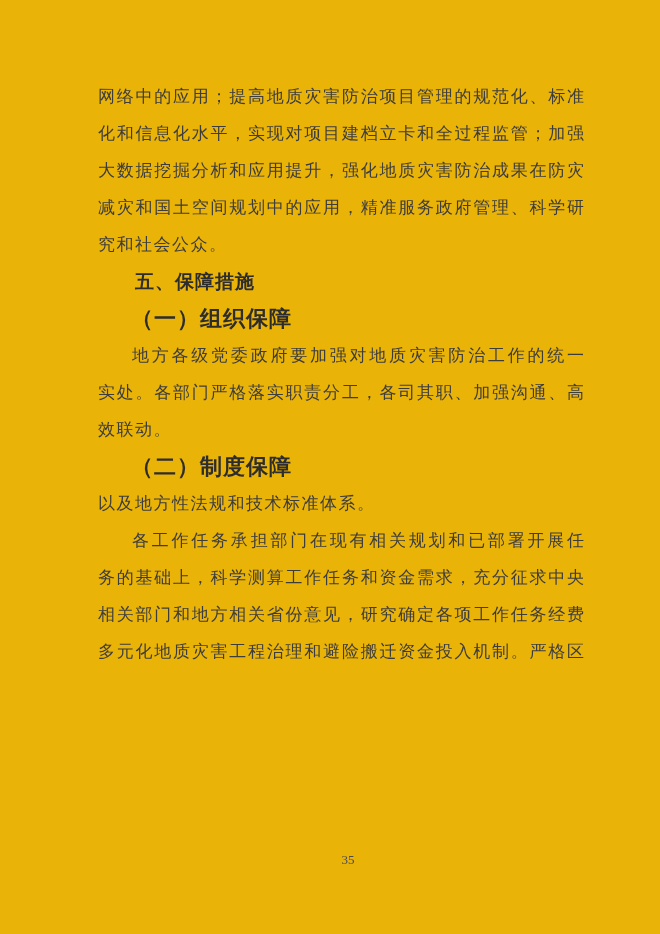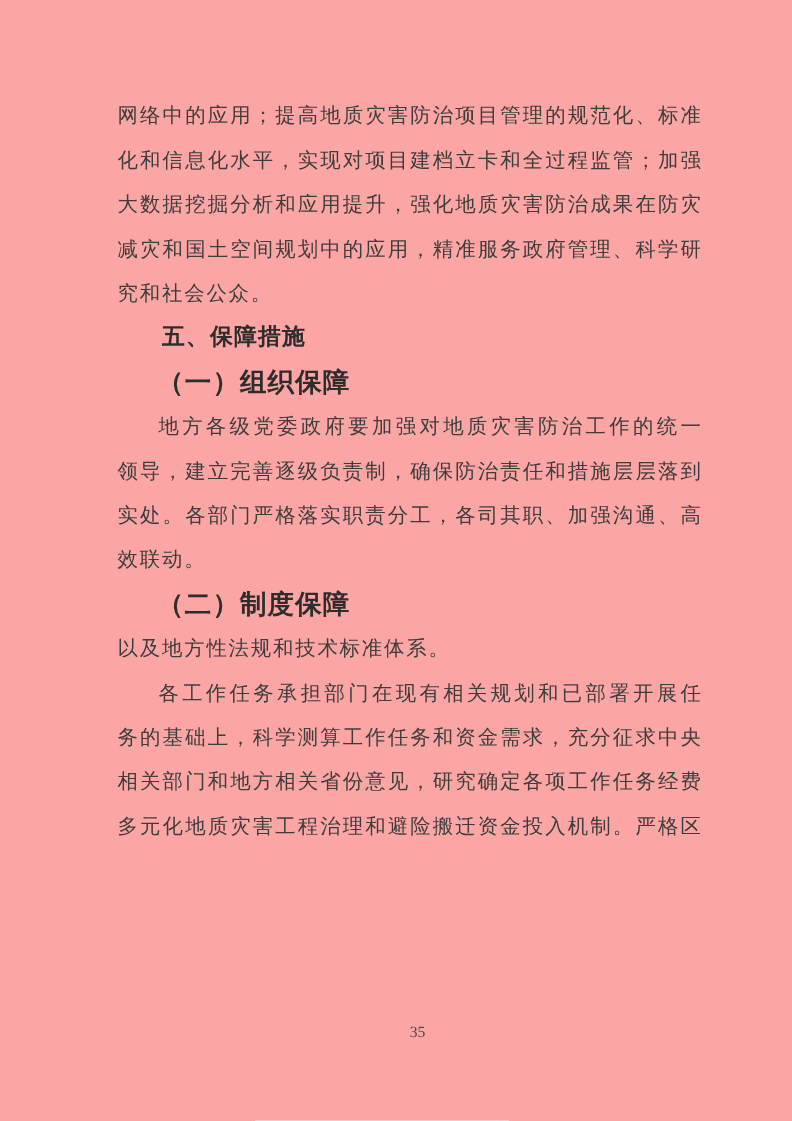--- a/index.html
+++ b/index.html
@@ -5,21 +5,21 @@
   * { margin: 0; padding: 0; box-sizing: border-box; }
   html, body {
     width: 660px; height: 934px;
     background: #fefefe;
     font-family: "Liberation Serif", serif;
     overflow: hidden;
   }
   .page {
     position: relative;
     width: 660px; height: 934px;
-    background: #fca5a5;
+    background: #eab308;
   }
   .textblock {
     position: absolute;
     left: 98px; top: 78px;
     width: 486px;
   }
   .ln {
     height: 37px;
     line-height: 37px;
     font-size: 17px;
@@ -76,21 +76,20 @@
     <div class="ln full">网络中的应用；提高地质灾害防治项目管理的规范化、标准</div>
     <div class="ln full">化和信息化水平，实现对项目建档立卡和全过程监管；加强</div>
     <div class="ln full">大数据挖掘分析和应用提升，强化地质灾害防治成果在防灾</div>
     <div class="ln full">减灾和国土空间规划中的应用，精准服务政府管理、科学研</div>
     <div class="ln end">究和社会公众。</div>
 
     <div class="ln h1">五、保障措施</div>
 
     <div class="ln h2">（一）组织保障</div>
     <div class="ln first">地方各级党委政府要加强对地质灾害防治工作的统一</div>
-    <div class="ln full">领导，建立完善逐级负责制，确保防治责任和措施层层落到</div>
     <div class="ln full">实处。各部门严格落实职责分工，各司其职、加强沟通、高</div>
     <div class="ln end">效联动。</div>
 
     <div class="ln h2">（二）制度保障</div>
     <div class="ln end">以及地方性法规和技术标准体系。</div>
 
     <div class="ln first">各工作任务承担部门在现有相关规划和已部署开展任</div>
     <div class="ln full">务的基础上，科学测算工作任务和资金需求，充分征求中央</div>
     <div class="ln full">相关部门和地方相关省份意见，研究确定各项工作任务经费</div>
     <div class="ln full">多元化地质灾害工程治理和避险搬迁资金投入机制。严格区</div>

